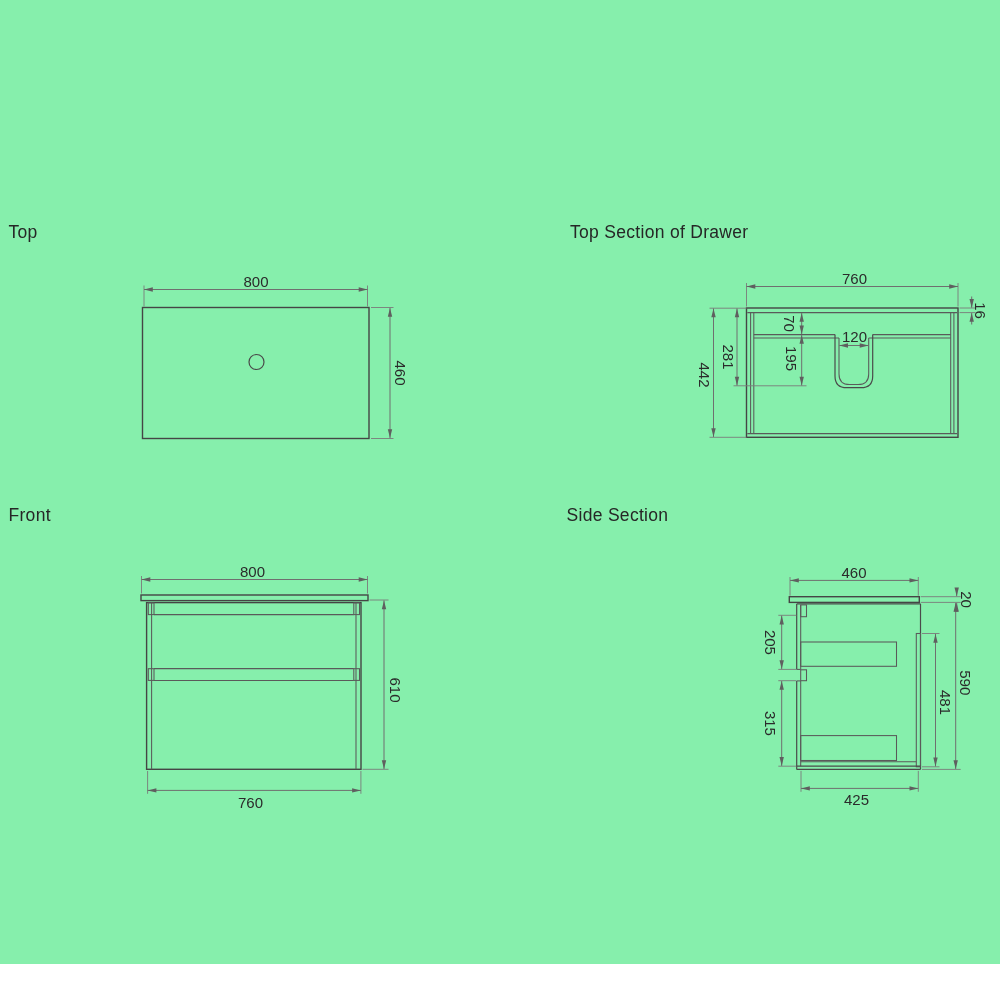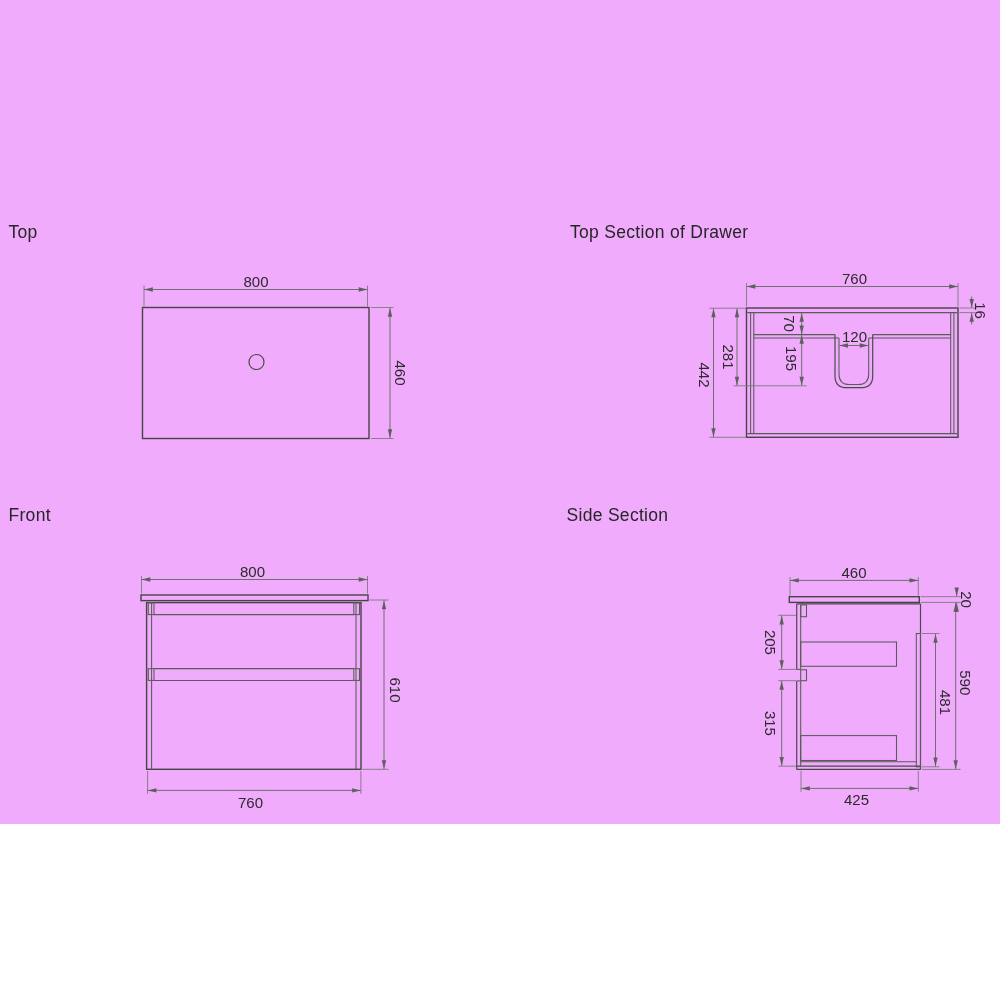--- a/index.html
+++ b/index.html
@@ -1,16 +1,16 @@
 <!DOCTYPE html>
 <html><head>
 <meta charset="utf-8">
 <style>
   html,body{margin:0;padding:0;background:#ffffff;}
-  #stage{position:relative;width:1000px;height:824px;background:#f0abfc;overflow:hidden;}
+  #stage{position:relative;width:1000px;height:964px;background:#86efac;overflow:hidden;}
   svg{position:absolute;left:0;top:0;}
   .ol{stroke:#454545;stroke-width:1.4;fill:none;}
   .ol2{stroke:#4a4a4a;stroke-width:1.2;fill:none;}
   .il{stroke:#5a5a5a;stroke-width:1.05;fill:none;}
   .dl{stroke:#6f6f6f;stroke-width:1;fill:none;}
   .xl{stroke:#7a7a7a;stroke-width:0.9;fill:none;}
   .arr{fill:#5f5f5f;stroke:none;}
   text{font-family:"Liberation Sans","DejaVu Sans",sans-serif;fill:#2b2b2b;}
   .title{font-size:17.5px;fill:#262626;letter-spacing:0.3px;}
   .dim{font-size:15px;text-anchor:middle;dominant-baseline:central;}

